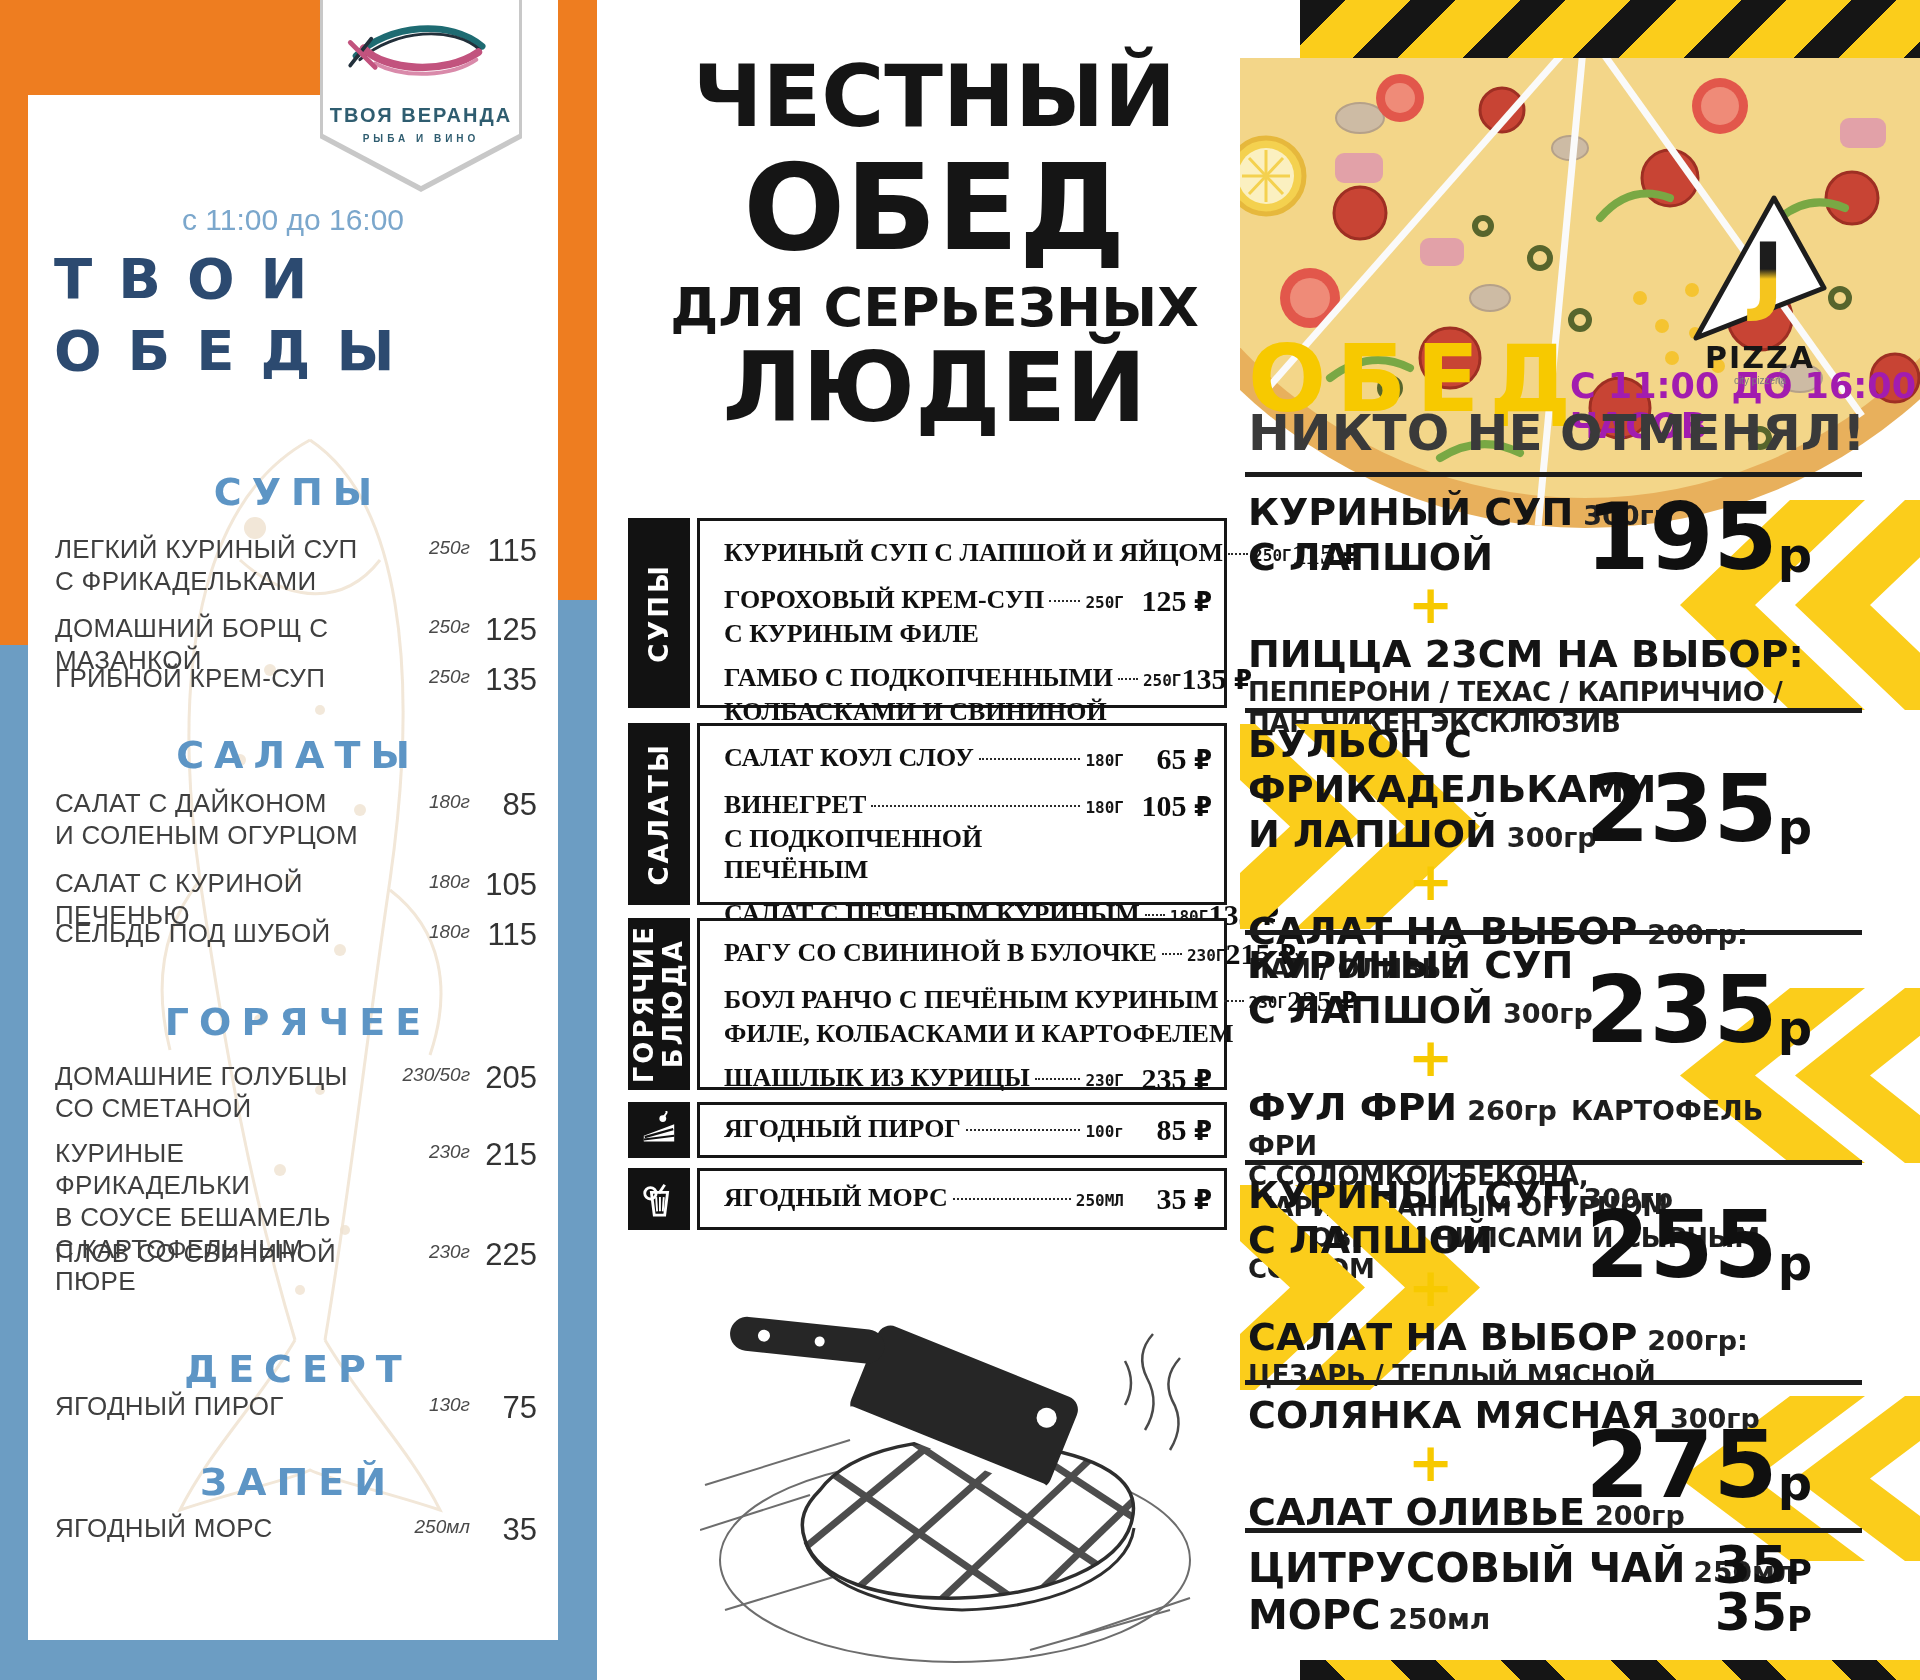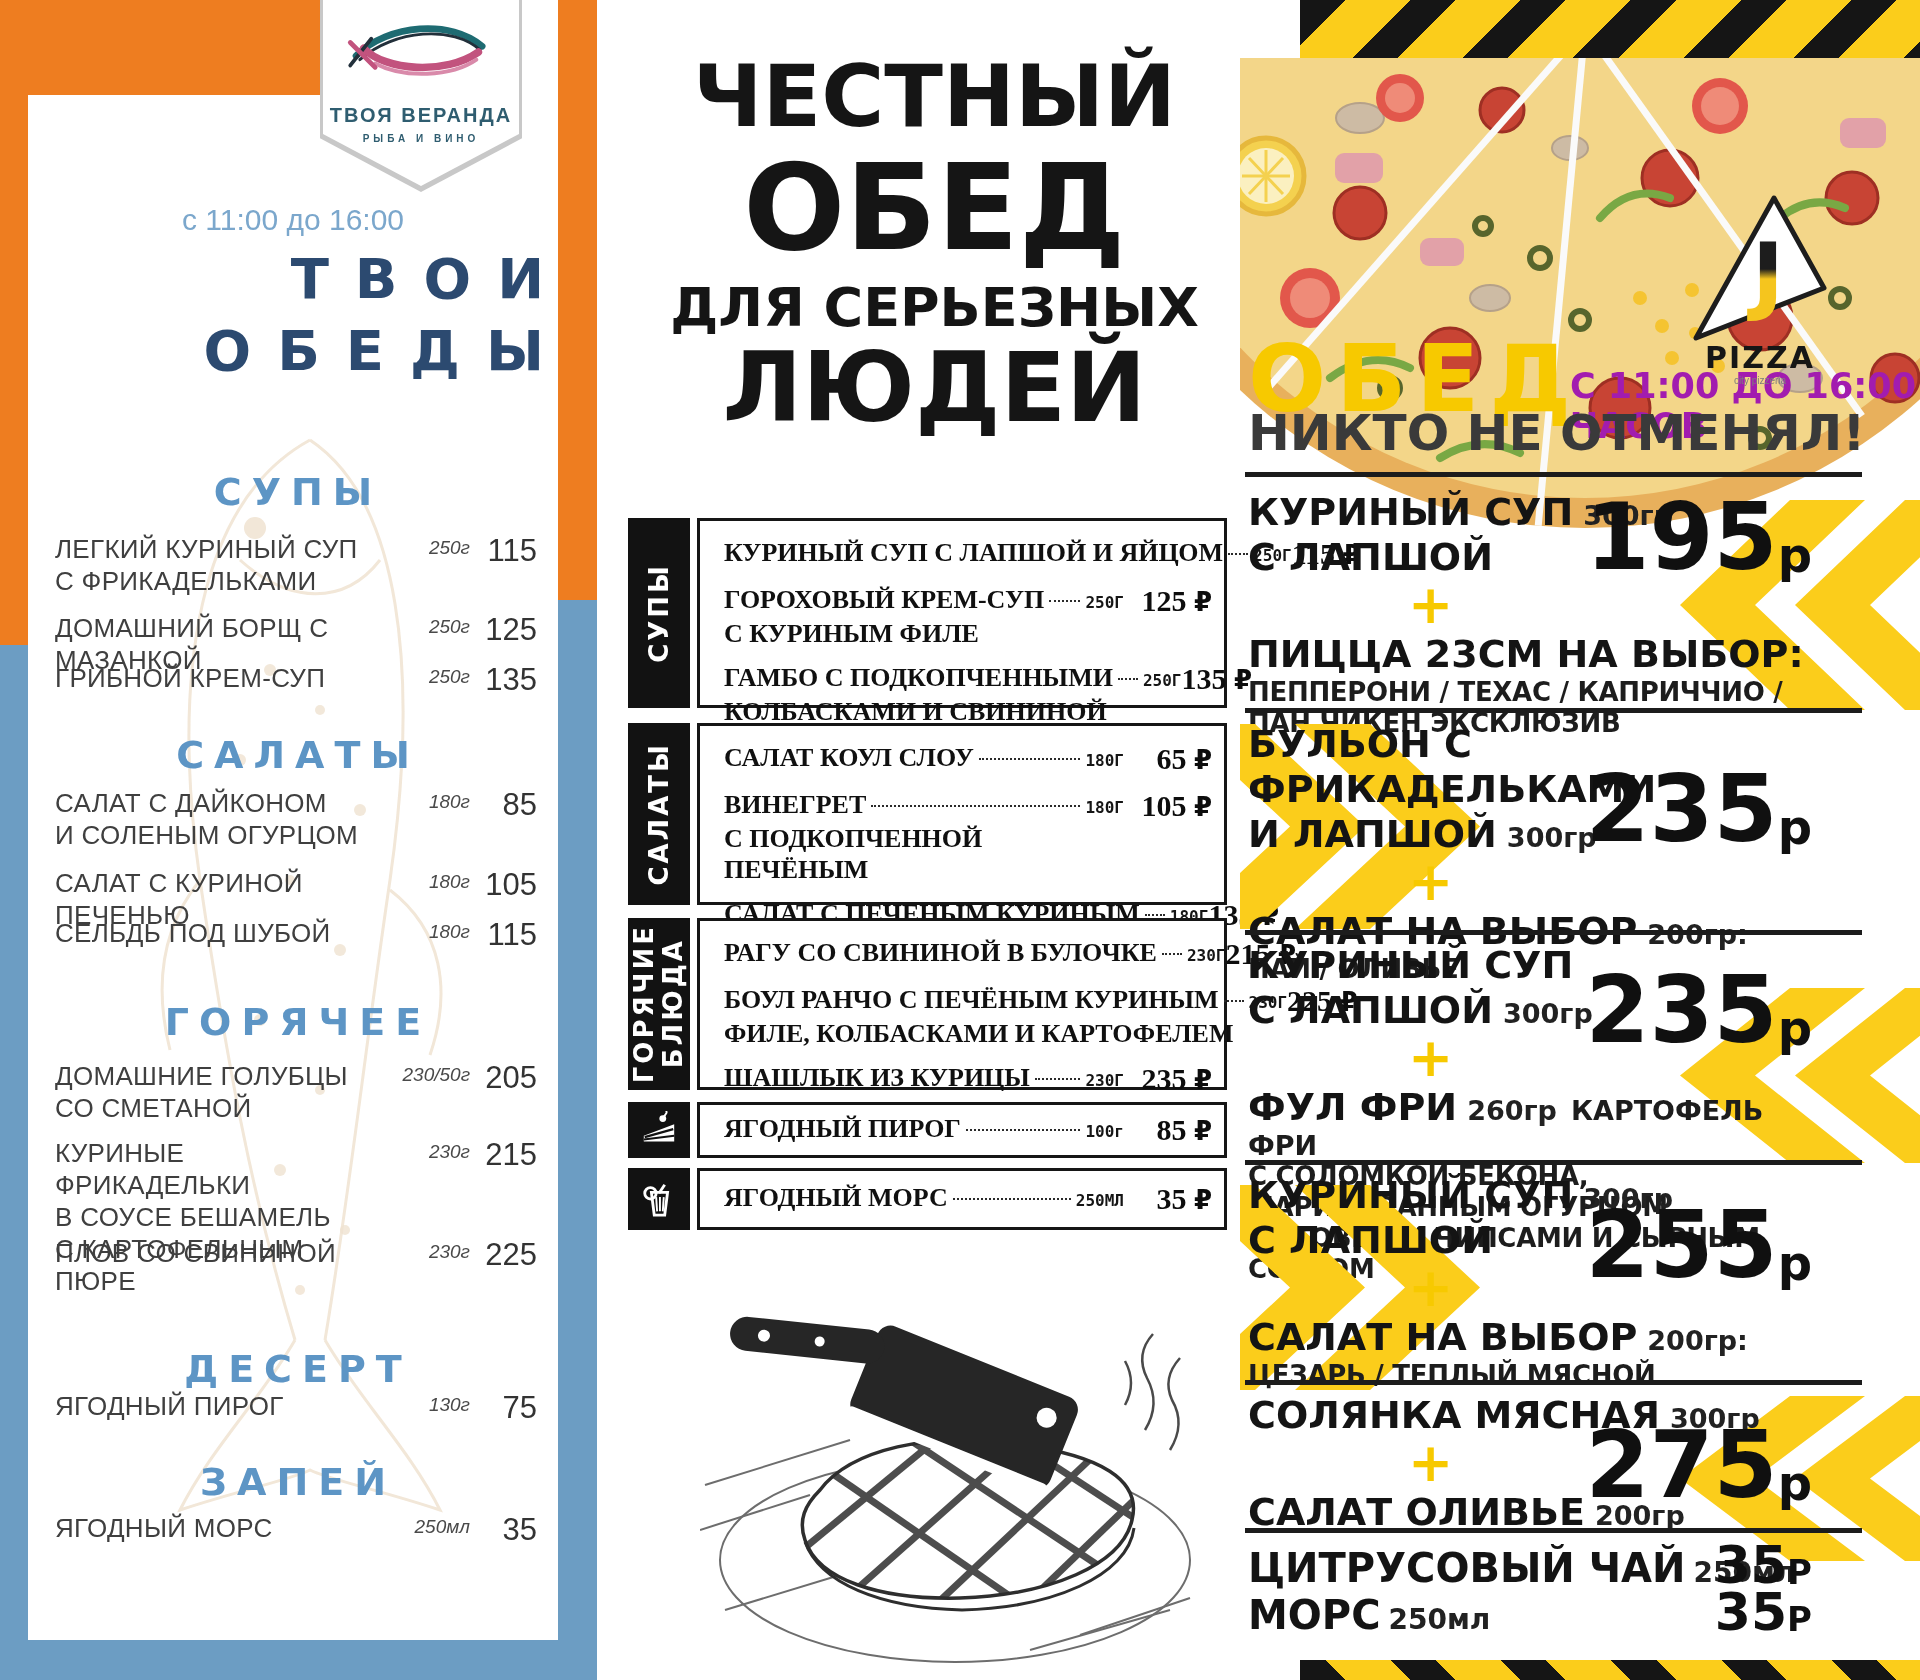--- a/index.html
+++ b/index.html
@@ -15,22 +15,22 @@
   .lp-right-bl{left:558px;top:600px;width:39px;height:1080px;background:var(--steel);}
   .lp-bottom{left:0;top:1640px;width:597px;height:40px;background:var(--steel);}
   .badge-outer{position:absolute;left:320px;top:0;width:202px;height:192px;background:#c8c8c8;
                clip-path:polygon(0 0,100% 0,100% 72%,50% 100%,0 72%);}
   .badge-inner{position:absolute;left:3px;top:0;width:196px;height:186px;background:#fff;
                clip-path:polygon(0 0,100% 0,100% 72%,50% 100%,0 72%);text-align:center;}
   .badge-title{margin-top:4px;font-size:20px;font-weight:bold;letter-spacing:2px;color:#2F5D70;}
   .badge-sub{margin-top:6px;font-size:10px;font-weight:bold;letter-spacing:4px;color:#2F5D70;}
   .lp-hours{position:absolute;left:28px;top:203px;width:530px;text-align:center;
             font-size:30px;font-weight:300;color:#7BA7CC;}
-  .lp-t{position:absolute;left:28px;width:530px;text-align:right;color:var(--navy);
-        font-size:56px;font-weight:bold;letter-spacing:26px;text-indent:26px;font-family:"DejaVu Sans",sans-serif;margin-left:12px;}
+  .lp-t{position:absolute;left:28px;width:530px;text-align:left;color:var(--navy);
+        font-size:56px;font-weight:bold;letter-spacing:26px;text-indent:26px;font-family:"DejaVu Sans",sans-serif;}
   .lp-t1{top:246px;} .lp-t2{top:318px;}
   .lph{position:absolute;left:28px;width:530px;text-align:center;color:var(--secblue);
        font-size:38px;font-weight:bold;letter-spacing:10px;text-indent:10px;font-family:"DejaVu Sans",sans-serif;}
   .li{position:absolute;left:55px;width:492px;color:#3F3F3F;}
   .li-name{max-width:330px;font-size:26px;line-height:32px;letter-spacing:.3px;}
   .li-w{position:absolute;right:77px;top:4px;font-style:italic;font-size:19px;color:#4a4a4a;}
   .li-p{position:absolute;right:10px;top:0;font-size:31px;color:#333;}
   .wmark{position:absolute;left:60px;top:410px;opacity:.55;}
   
   .mp{position:absolute;left:597px;top:0;width:643px;height:1680px;padding-left:32px;}

